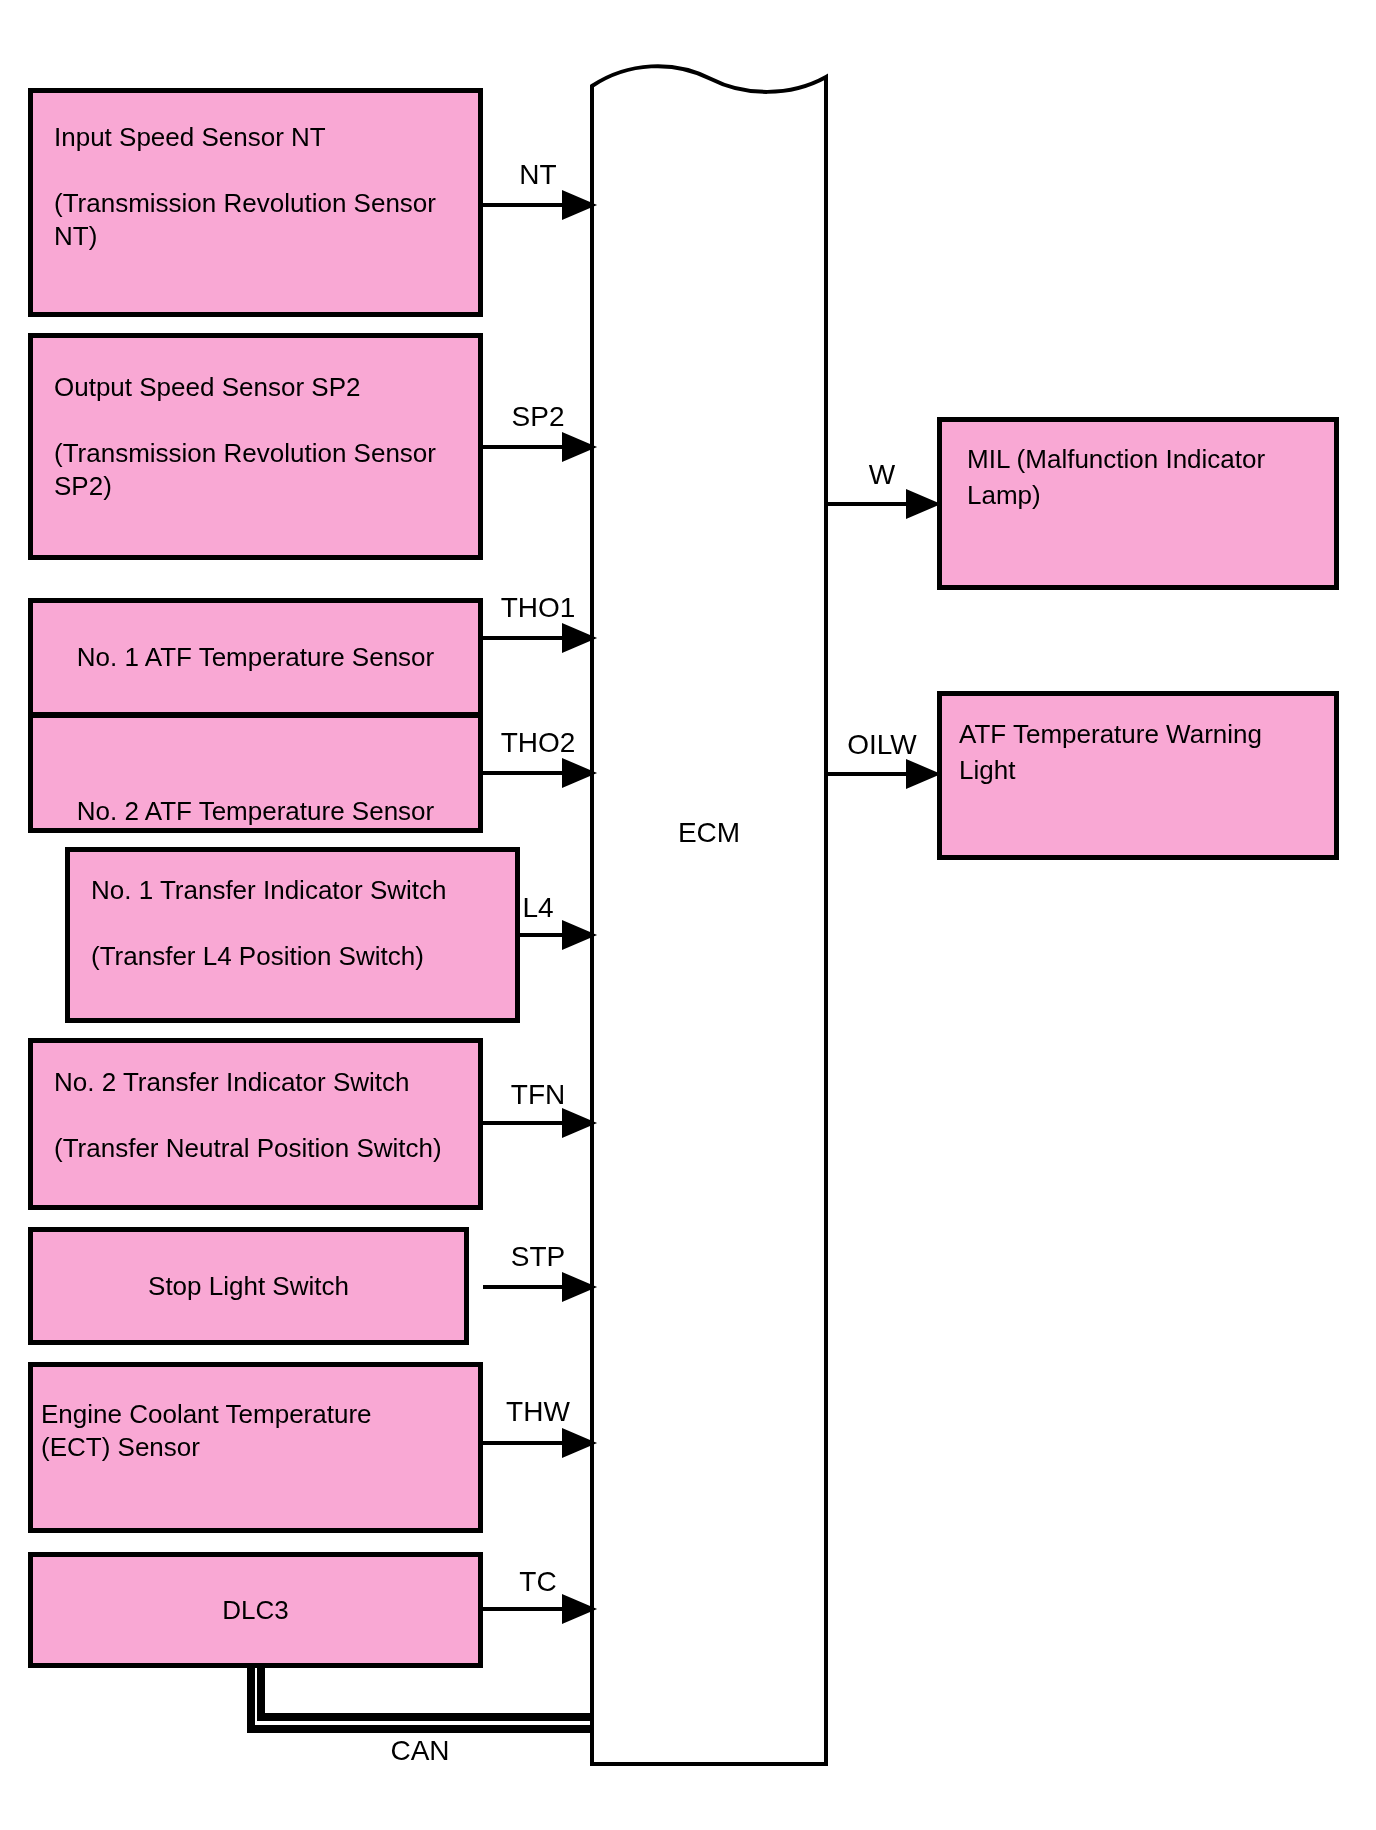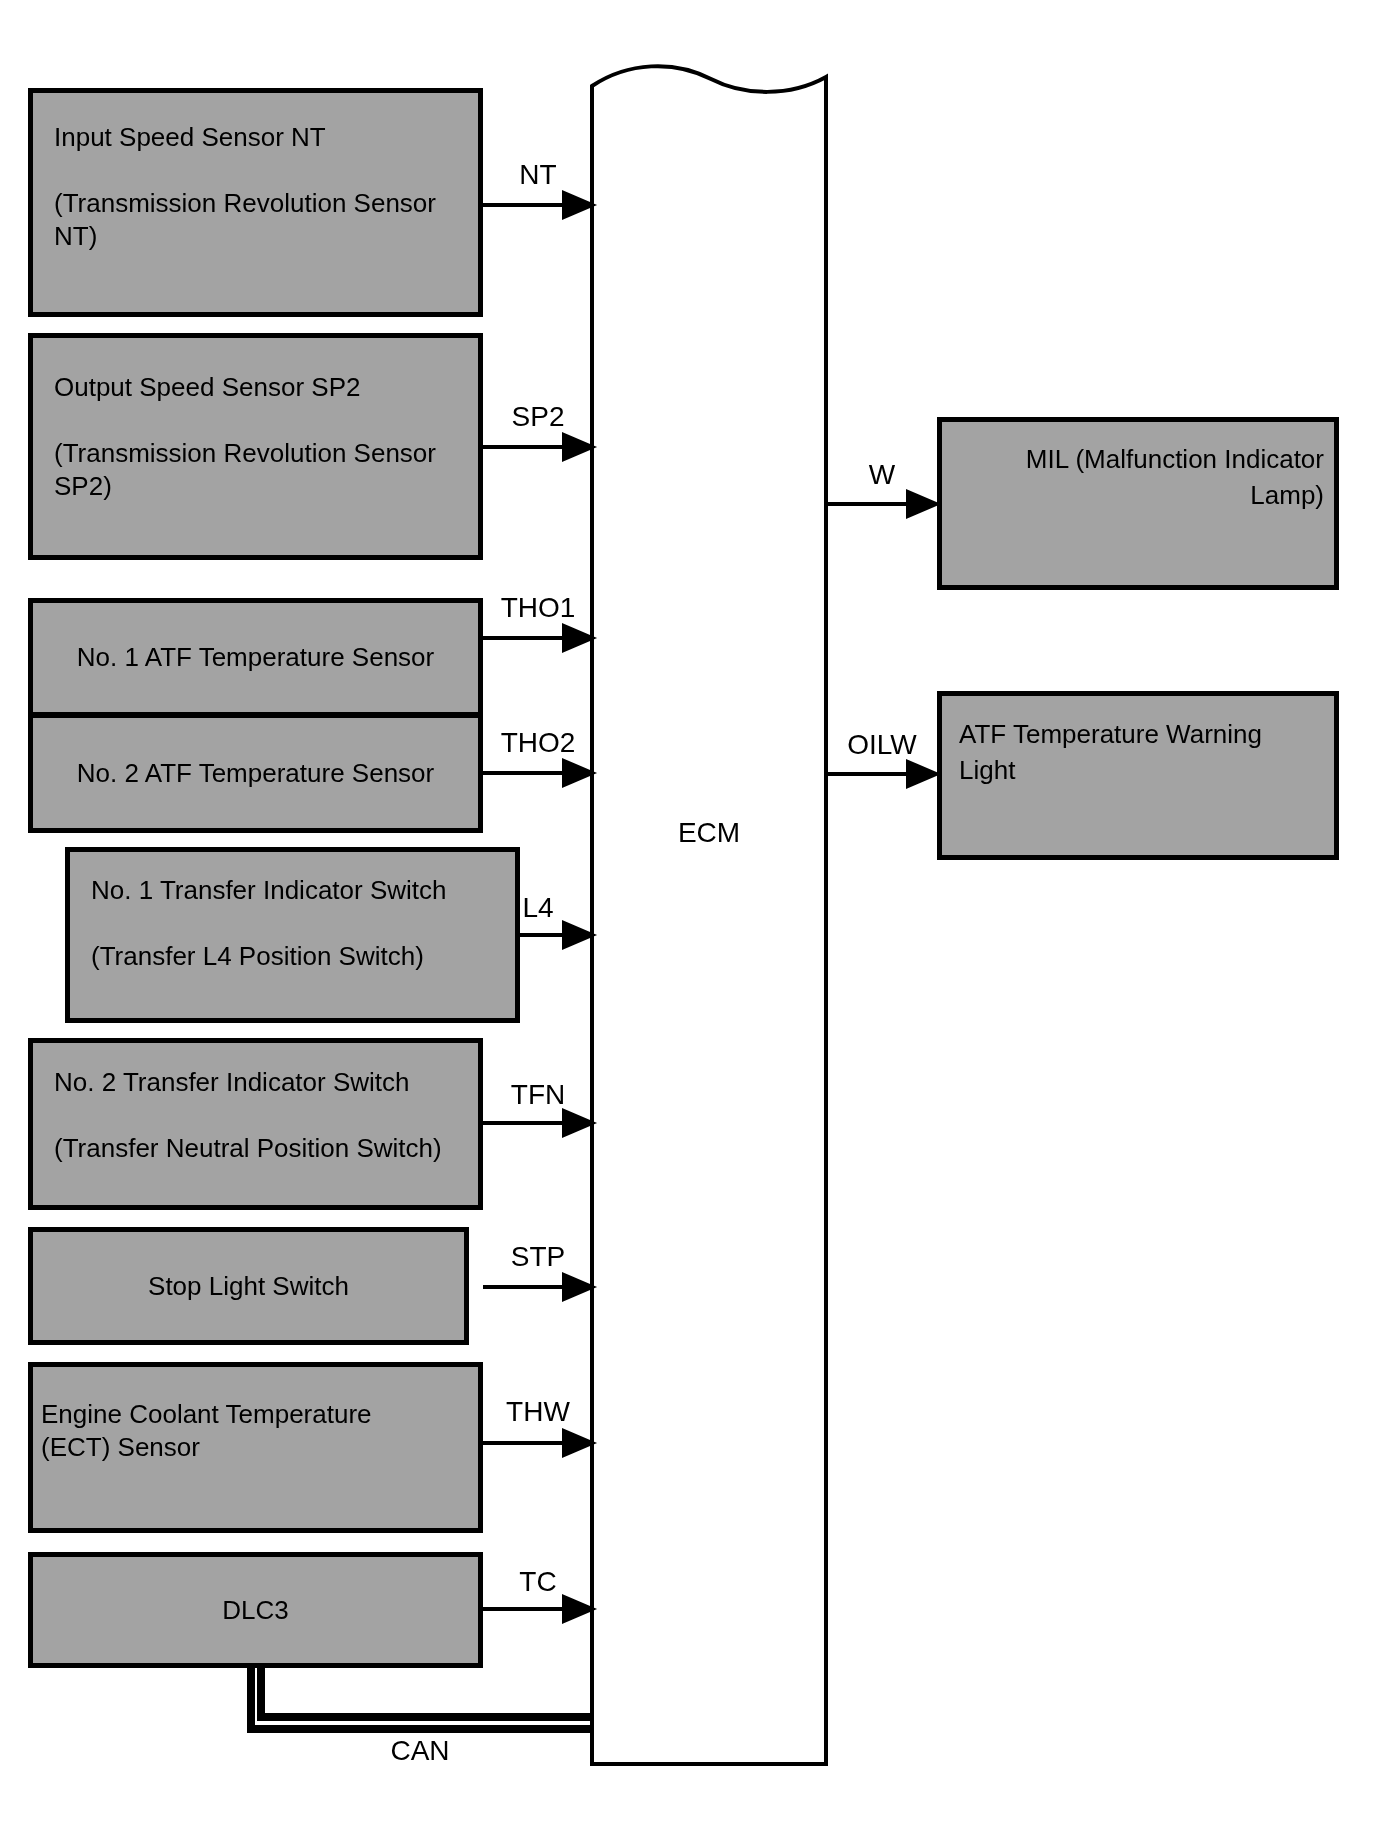--- a/index.html
+++ b/index.html
@@ -1,35 +1,35 @@
 <!DOCTYPE html>
 <html><head>
 <meta charset="utf-8">
 <style>
   html,body{margin:0;padding:0;background:#ffffff;}
   #stage{position:relative;width:1376px;height:1830px;background:#ffffff;overflow:hidden;
          font-family:"Liberation Sans",sans-serif;color:#000;}
   #wires{position:absolute;left:0;top:0;width:1376px;height:1830px;}
-  .box{position:absolute;background:#a3a3a3;border:5px solid #000;box-sizing:border-box;
+  .box{position:absolute;background:#f9a8d4;border:5px solid #000;box-sizing:border-box;
        font-size:26px;line-height:33px;}
   .ln{min-height:33px;white-space:nowrap;}
   .single{display:flex;align-items:center;justify-content:center;text-align:center;padding:0;}
   .single .ln{min-height:0;}
   
   #b1{left:28px;top:88px;width:455px;height:229px;padding:28px 10px 0 21px;}
   #b2{left:28px;top:333px;width:455px;height:227px;padding:33px 10px 0 21px;}
   #b3{left:28px;top:578px;width:455px;height:119px;margin-top:20px;}
-  #b4{left:28px;top:713px;width:455px;height:120px;}
+  #b4{left:28px;top:713px;width:455px;height:120px;align-items:flex-end;}
   #b5{left:28px;top:847px;width:455px;height:176px;padding:22px 10px 0 21px;margin-left:37px;}
   #b6{left:28px;top:1038px;width:455px;height:172px;padding:23px 10px 0 21px;}
   #b7{left:28px;top:1227px;width:441px;height:118px;}
   #b8{left:28px;top:1362px;width:455px;height:171px;padding:31px 10px 0 8px;}
   #b9{left:28px;top:1552px;width:455px;height:116px;}
   
-  #r1{left:937px;top:417px;width:402px;height:173px;padding:19px 10px 0 25px;line-height:36px;text-align:right;}
+  #r1{left:937px;top:417px;width:402px;height:173px;padding:19px 10px 0 25px;line-height:36px;}
   #r2{left:937px;top:691px;width:402px;height:169px;padding:20px 10px 0 17px;line-height:36px;}
   
   .sig{position:absolute;left:483px;width:110px;text-align:center;font-size:28px;line-height:30px;}
   .sig-r{left:827px;}
   #s-nt{top:160px}#s-sp2{top:402px}#s-tho1{top:593px}#s-tho2{top:728px}#s-l4{top:893px}
   #s-tfn{top:1080px}#s-stp{top:1242px}#s-thw{top:1397px}#s-tc{top:1567px}
   #s-w{top:460px}#s-oilw{top:730px}
   #ecm-label{position:absolute;left:592px;top:818px;width:234px;text-align:center;
              font-size:28px;line-height:30px;}
   #can-label{position:absolute;left:247px;top:1736px;width:346px;text-align:center;

